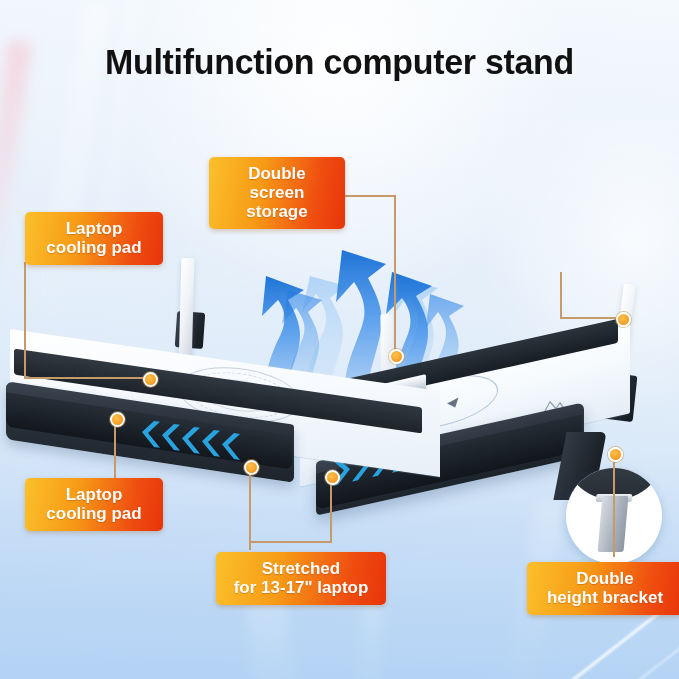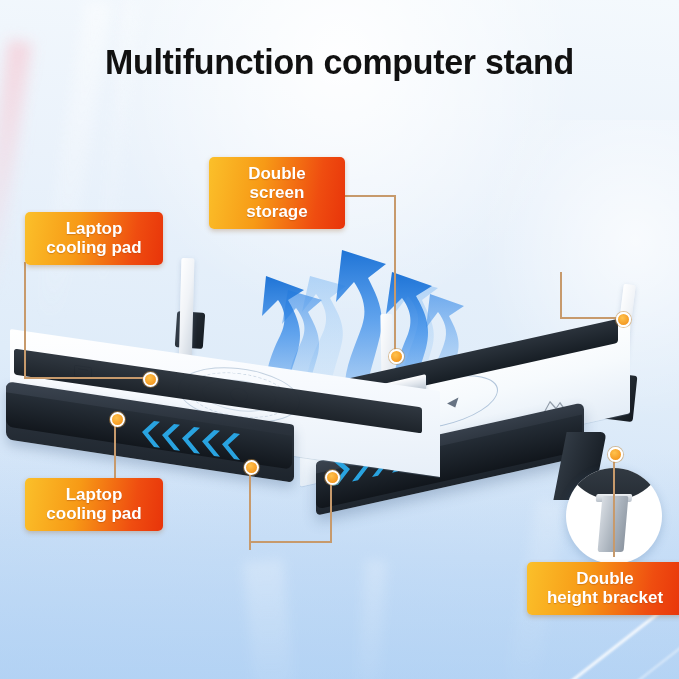--- a/index.html
+++ b/index.html
@@ -313,17 +313,19 @@
   <div class="tag" style="left:209px;top:157px;width:110px;">Double
 screen storage</div>
 
   <div class="tag" style="left:25px;top:212px;width:112px;">Laptop
 cooling pad</div>
 
 
   <div class="tag" style="left:25px;top:478px;width:112px;">Laptop
 cooling pad</div>
 
+  <div class="tag" style="left:216px;top:552px;width:144px;">Stretched
+for 13-17" laptop</div>
 
   <div class="tag" style="left:527px;top:562px;width:130px;">Double
 height bracket</div>
 
 </div>
 
 </body></html>

